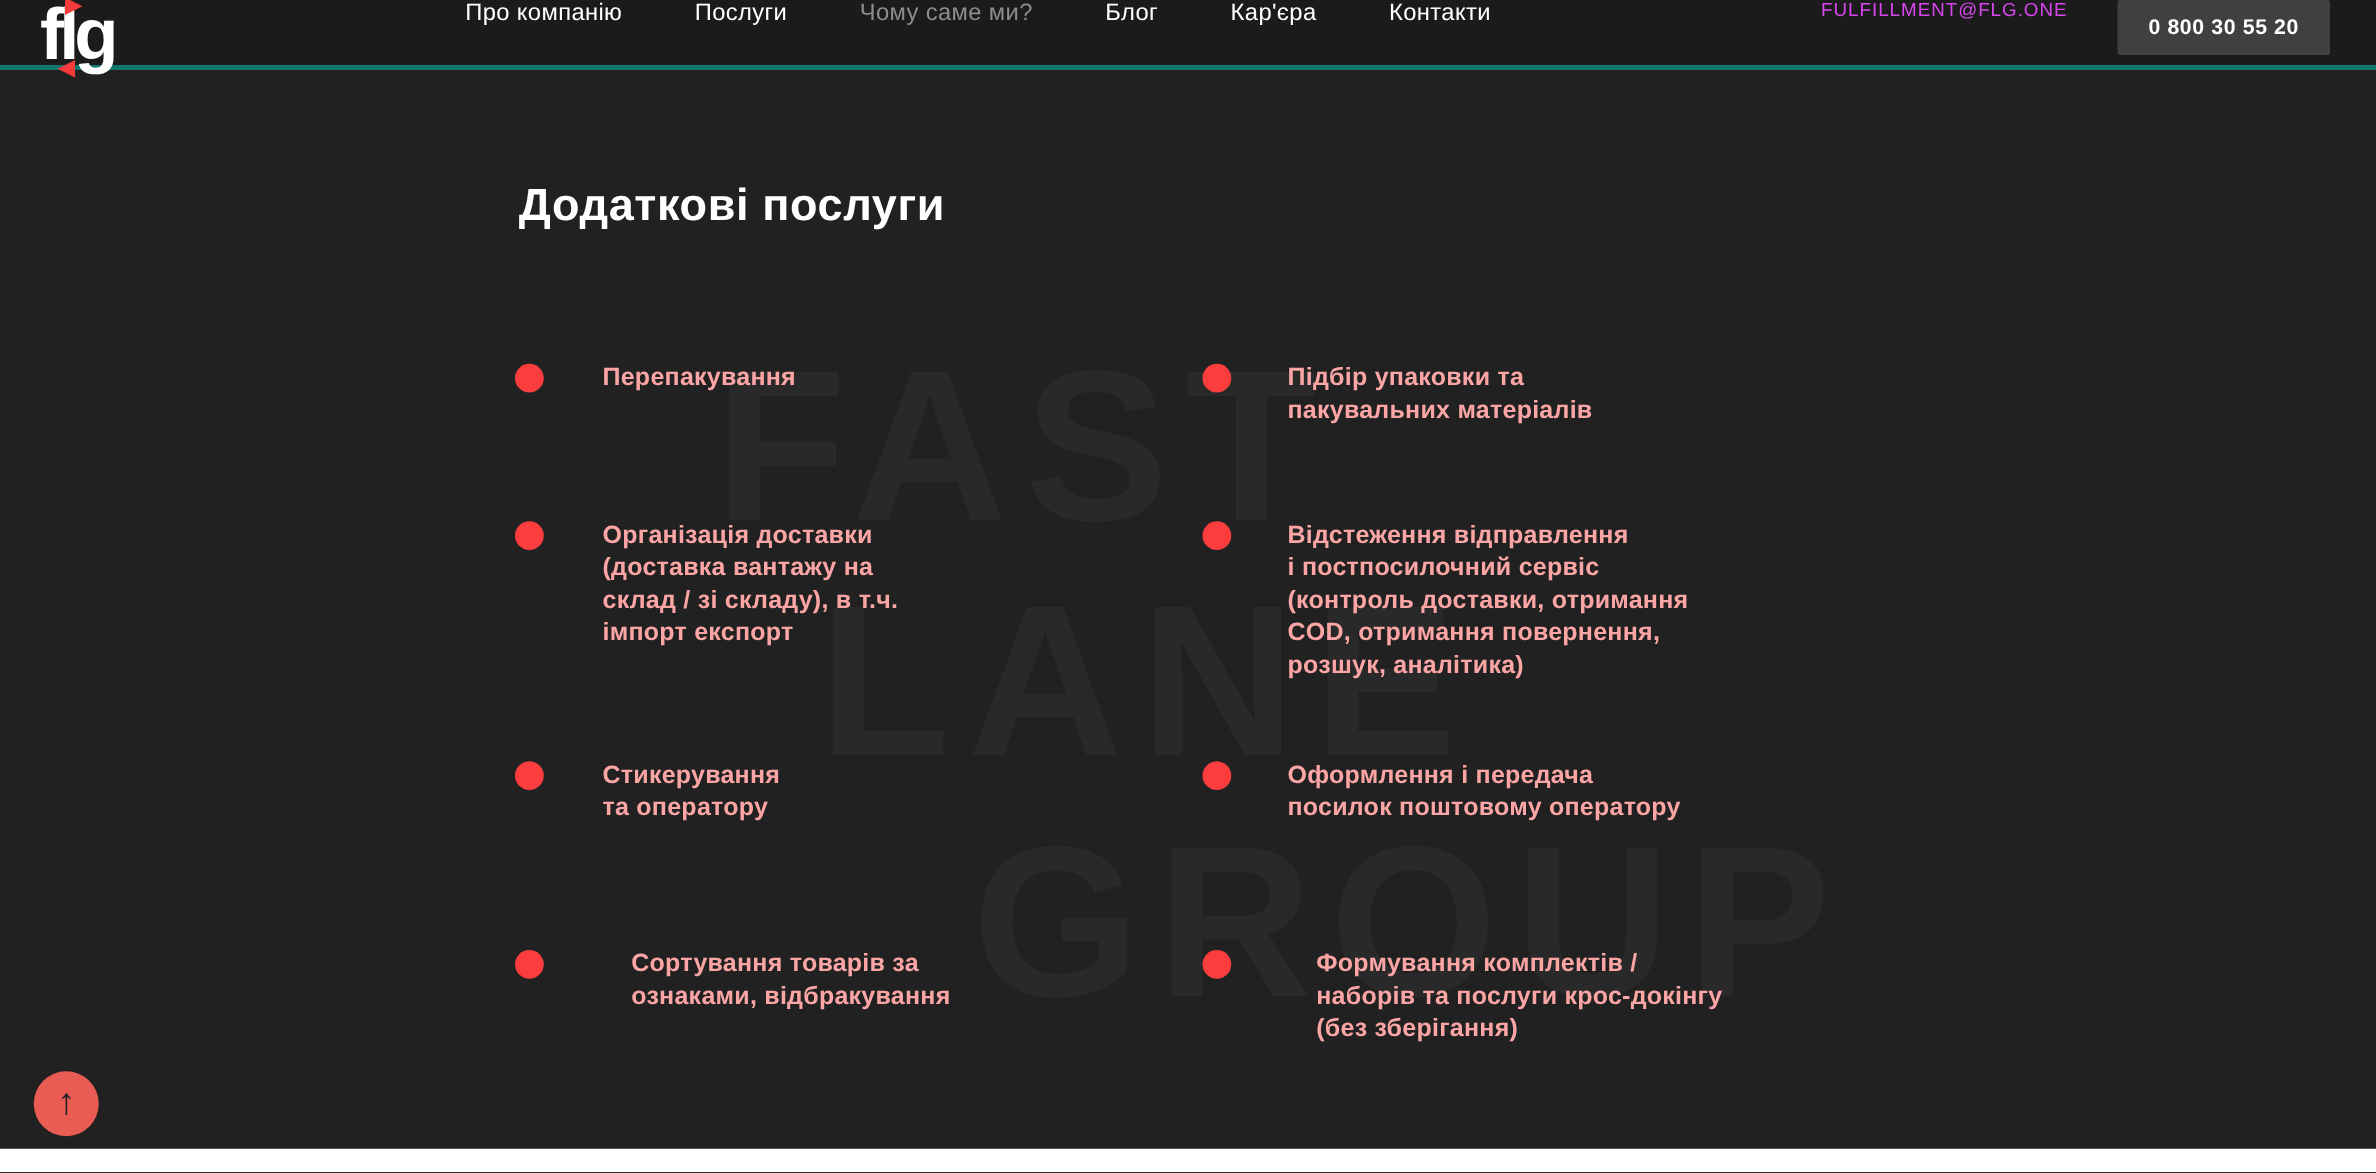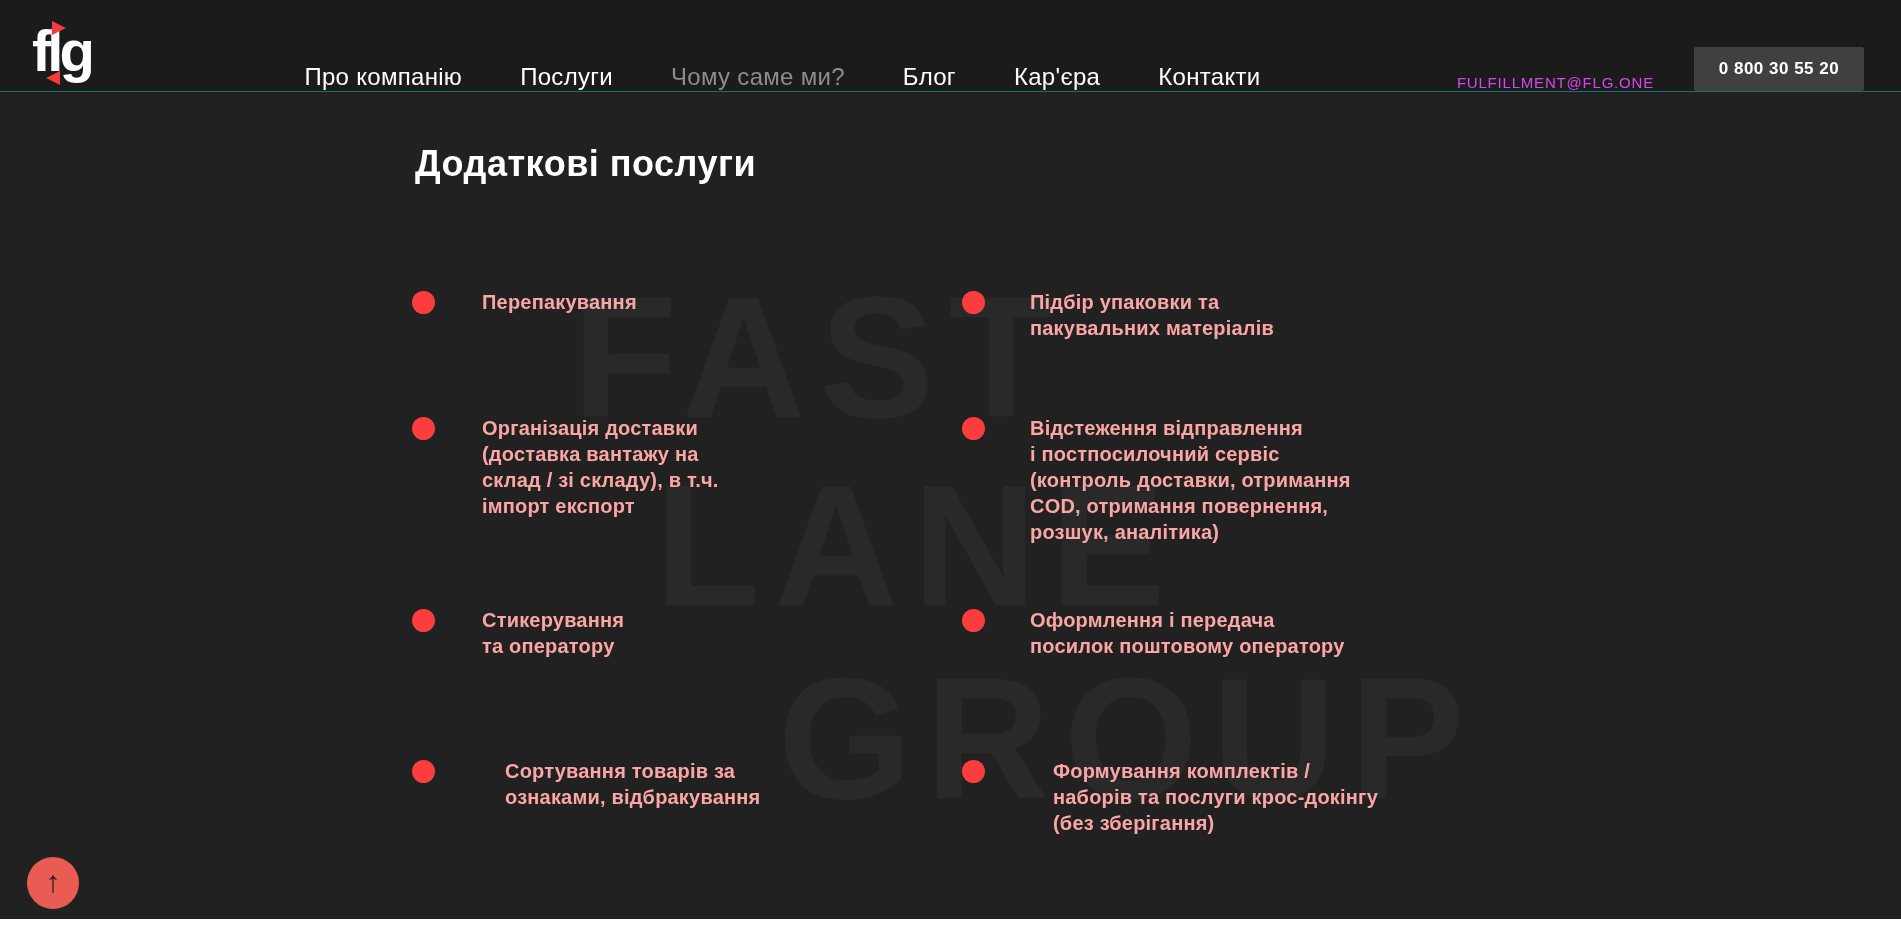--- a/index.html
+++ b/index.html
@@ -4,43 +4,43 @@
 <style>
   * { margin:0; padding:0; box-sizing:border-box; }
   html,body { background:#000; }
   .page {
     position:relative; width:1901px; height:938px; overflow:hidden;
     background:#212121; font-family:"Liberation Sans", sans-serif;
   }
 
   
   .topbar {
-    position:absolute; left:0; top:0; width:100%; height:92px;
-    background:#1b1b1b; border-bottom:1px solid #0f766e;
-    display:flex; align-items:flex-end; padding:0 37px 0 30px;
+    position:absolute; left:0; top:0; width:100%; height:56px;
+    background:#1b1b1b; border-bottom:4px solid #0f766e;
+    display:flex; align-items:flex-start; padding:0 37px 0 30px;
   }
   .logo { position:relative; width:78px; height:68px; cursor:pointer; flex:none; }
   .logo-text {
     position:absolute; left:2px; top:-8px; color:#ffffff;
     font-size:58px; font-weight:700; letter-spacing:-4px; line-height:72px;
   }
   .tri { position:absolute; width:0; height:0; }
   .tri-top {
     left:22px; top:-2px;
     border-top:7px solid transparent; border-bottom:7px solid transparent;
     border-left:14px solid #f43b3b;
   }
   .tri-bottom {
     left:16px; top:48px;
     border-top:7px solid transparent; border-bottom:7px solid transparent;
     border-right:14px solid #f43b3b;
   }
   .nav { display:flex; gap:58px; margin-left:auto; align-items:center; }
   .nav-link {
-    color:#ffffff; font-size:24px; letter-spacing:0.3px; cursor:pointer;
+    color:#ffffff; font-size:19px; letter-spacing:0.3px; cursor:pointer;
     text-decoration:none; white-space:nowrap;
   }
   .nav-link.muted { color:#8d8d8d; }
   .email {
     margin-left:auto; color:#d946ef; font-size:15px; letter-spacing:0.8px;
     cursor:pointer; text-decoration:none; white-space:nowrap;
   }
   .phone-btn {
     margin-left:40px; width:170px; height:44px; background:#404040;
     color:#ffffff; font-size:17px; font-weight:700; letter-spacing:0.5px;

